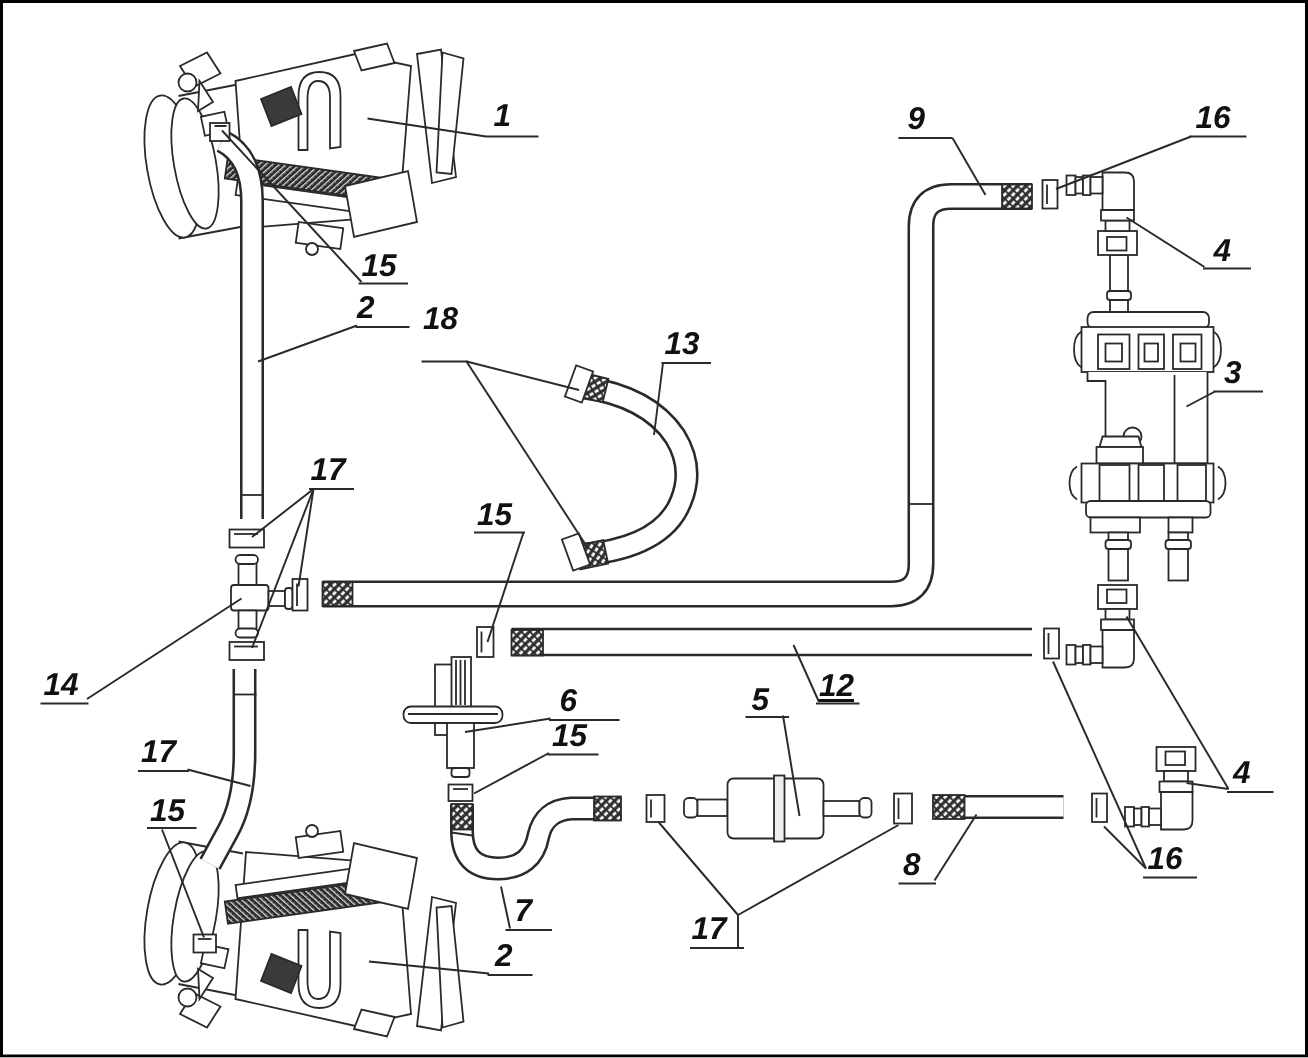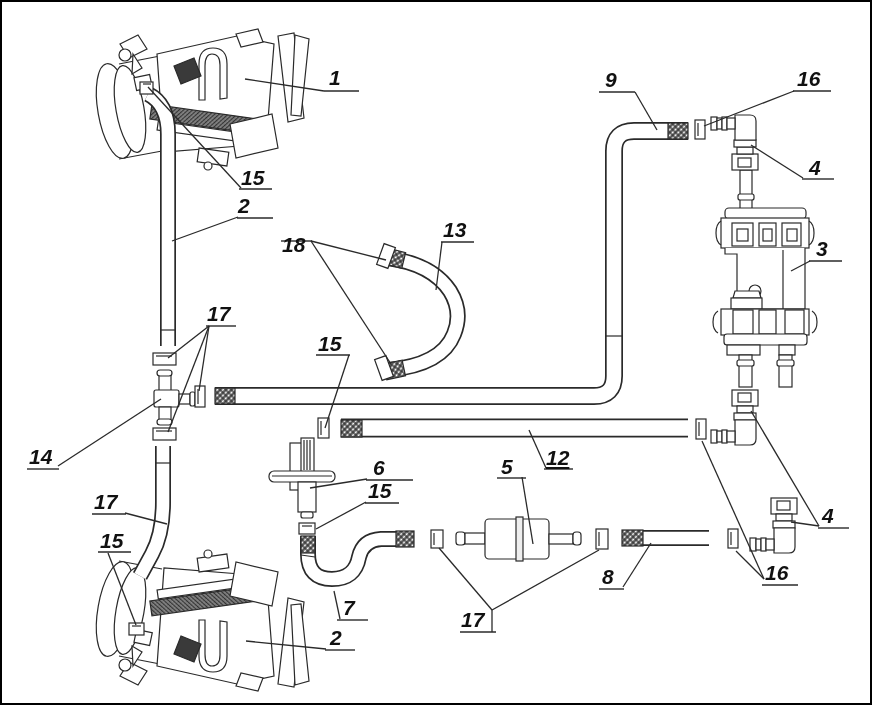--- a/index.html
+++ b/index.html
@@ -9,21 +9,21 @@
     font-family:"Liberation Sans", sans-serif;
   }
   .stage svg{position:absolute;left:0;top:0;}
   .callout{
     position:absolute;
     font:italic bold 21px "Liberation Sans", sans-serif;
     color:#111;letter-spacing:0px;line-height:1;white-space:nowrap;
   }
   
   .p0 {left:327px;top:65px;}   .p1 {left:239px;top:165px;}
-  .p2 {left:236px;top:193px;}  .p3 {left:280px;top:232px;text-align:right;}
+  .p2 {left:236px;top:193px;}  .p3 {left:280px;top:200px;text-align:right;}
   .p4 {left:441px;top:217px;}  .p5 {left:603px;top:67px;}
   .p6 {left:795px;top:66px;}   .p7 {left:807px;top:155px;}
   .p8 {left:814px;top:236px;}  .p9 {left:205px;top:301px;}
   .p10{left:316px;top:331px;}  .p11{left:27px; top:444px;}
   .p12{left:544px;top:445px;text-decoration:underline;}  .p13{left:371px;top:455px;}
   .p14{left:366px;top:478px;}  .p15{left:499px;top:454px;}
   .p16{left:92px; top:489px;}  .p17{left:98px; top:528px;}
   .p18{left:341px;top:595px;}  .p19{left:328px;top:625px;}
   .p20{left:600px;top:564px;}  .p21{left:459px;top:607px;}
   .p22{left:763px;top:560px;}  .p23{left:820px;top:503px;}

